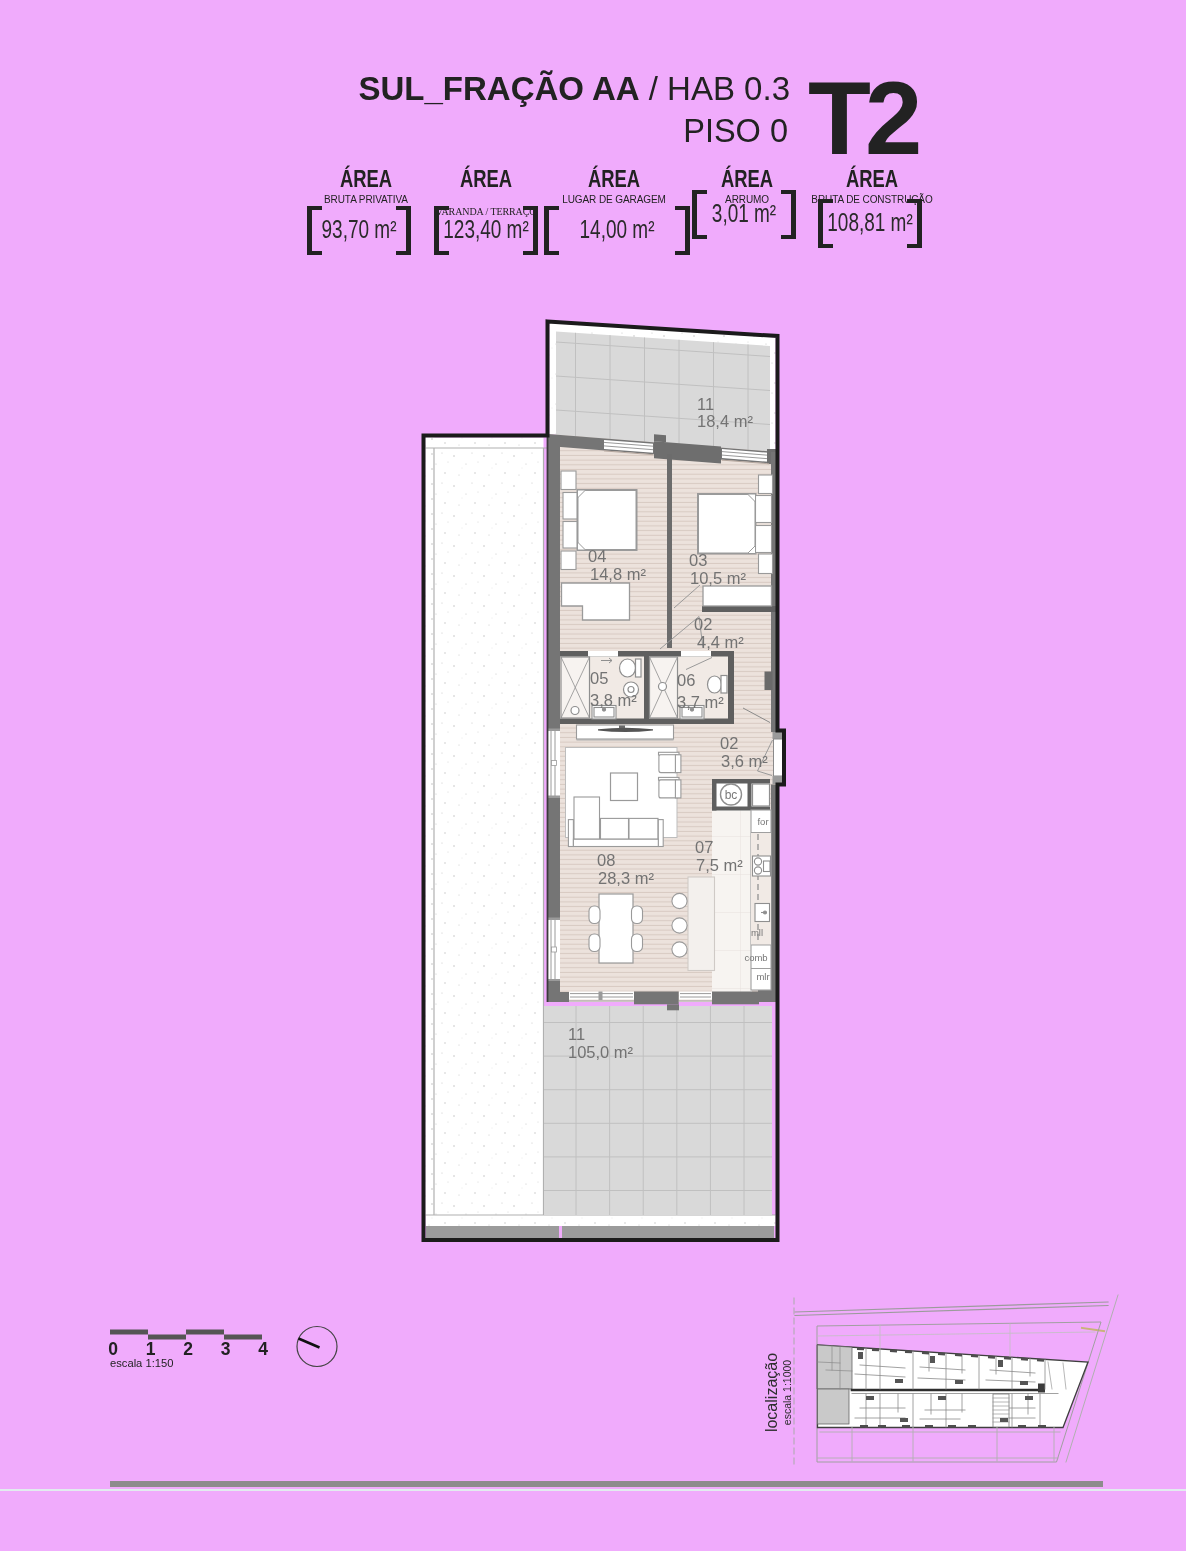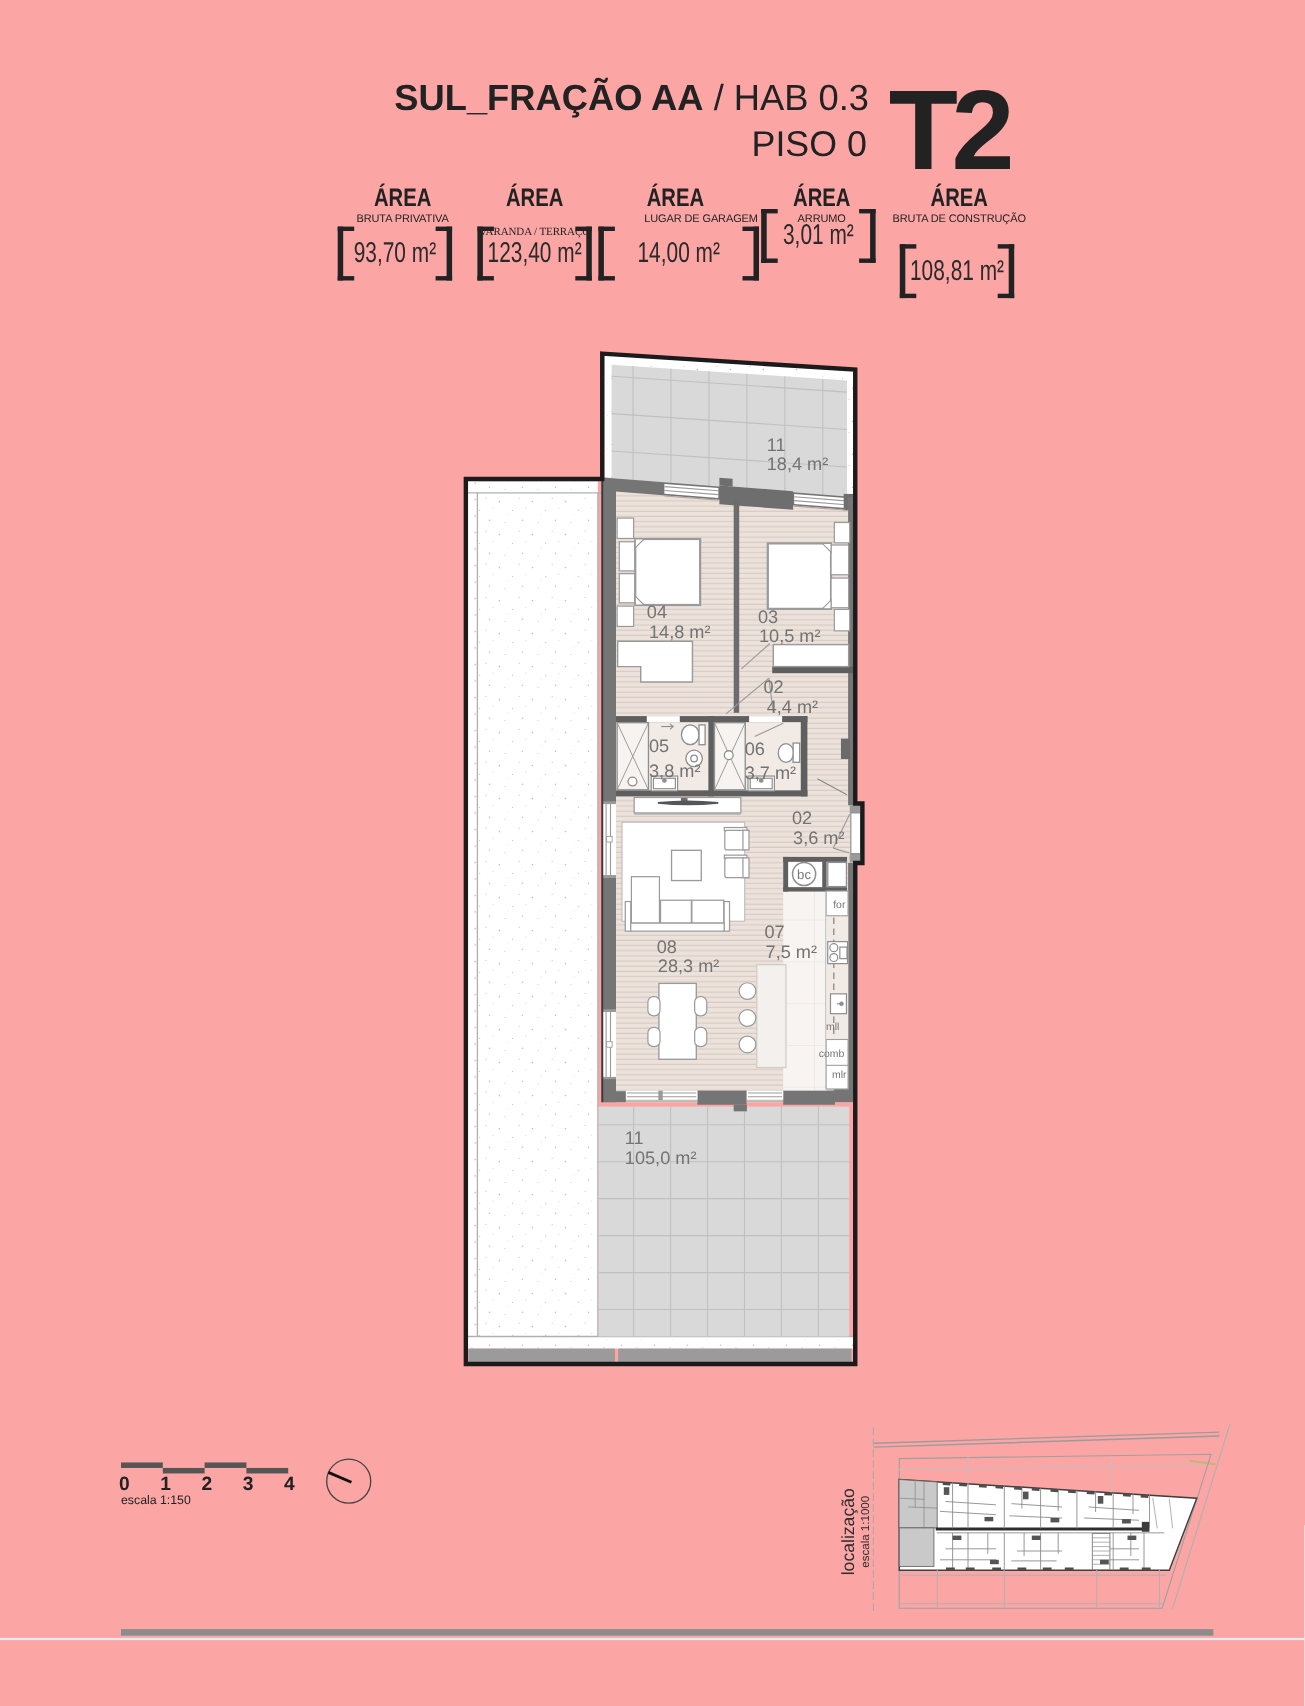--- a/index.html
+++ b/index.html
@@ -1,17 +1,17 @@
 <!DOCTYPE html>
 <html><head>
 <meta charset="utf-8">
 <style>
   html,body{margin:0;padding:0;background:#ffffff;}
   body{font-family:"Liberation Sans", sans-serif;-webkit-font-smoothing:antialiased;}
-  #page{position:relative;width:1186px;height:1551px;background:#fca5a5;overflow:hidden;}
+  #page{position:relative;width:1186px;height:1551px;background:#f0abfc;overflow:hidden;}
   .abs{position:absolute;}
   .ctr{text-align:center;}
 </style>
 </head>
 <body>
 <div id="page">
 
   <div class="abs" style="top:70px;right:396px;font-size:33px;color:#222;white-space:nowrap;"><b>SUL_FRAÇÃO AA</b> <span style="font-weight:normal;">/ HAB 0.3</span></div>
 
   <div class="abs" style="top:113px;right:398px;font-size:32.5px;color:#222;">PISO 0</div>
@@ -23,21 +23,21 @@
     <div style="font-size:10px;letter-spacing:-0.1px;color:#222;margin-top:1px;">BRUTA PRIVATIVA</div>
   </div>
 
   <div class="abs ctr" style="left:411px;top:166px;width:150px;">
     <div style="font-size:23px;font-weight:bold;color:#222;transform:scaleX(.8);">ÁREA</div>
     <div style="font-size:10px;letter-spacing:-0.1px;color:#222;margin-top:13px;font-family:Liberation Serif, serif;">VARANDA / TERRAÇO</div>
   </div>
 
   <div class="abs ctr" style="left:539px;top:166px;width:150px;">
     <div style="font-size:23px;font-weight:bold;color:#222;transform:scaleX(.8);">ÁREA</div>
-    <div style="font-size:10px;letter-spacing:-0.1px;color:#222;margin-top:1px;text-align:right;">LUGAR DE GARAGEM</div>
+    <div style="font-size:10px;letter-spacing:-0.1px;color:#222;margin-top:1px;">LUGAR DE GARAGEM</div>
   </div>
 
   <div class="abs ctr" style="left:672px;top:166px;width:150px;">
     <div style="font-size:23px;font-weight:bold;color:#222;transform:scaleX(.8);">ÁREA</div>
     <div style="font-size:10px;letter-spacing:-0.1px;color:#222;margin-top:1px;">ARRUMO</div>
   </div>
 
   <div class="abs ctr" style="left:797px;top:166px;width:150px;">
     <div style="font-size:23px;font-weight:bold;color:#222;transform:scaleX(.8);">ÁREA</div>
     <div style="font-size:10px;letter-spacing:-0.1px;color:#222;margin-top:1px;">BRUTA DE CONSTRUÇÃO</div>
@@ -56,21 +56,21 @@
   <div class="abs val" style="left:544px;top:206px;padding-left:42px;">
       <span class="brl"></span>
       <span class="vtx">14,00 m²</span>
       <span class="brr"></span>
     </div>
   <div class="abs val" style="left:692px;top:190px;">
       <span class="brl"></span>
       <span class="vtx">3,01 m²</span>
       <span class="brr"></span>
     </div>
-  <div class="abs val" style="left:818px;top:222px;">
+  <div class="abs val" style="left:818px;top:199px;">
       <span class="brl"></span>
       <span class="vtx">108,81 m²</span>
       <span class="brr"></span>
     </div>
   <style>
     .val{width:104px;height:50px;}
     .vtx{position:absolute;left:50%;top:50%;transform:translate(-50%,-54%) scaleX(.73);font-size:26px;color:#2a2a2a;white-space:nowrap;}
     .brl{position:absolute;left:0;top:0;width:10px;height:41px;border-left:5px solid #222;border-top:4.5px solid #222;border-bottom:4.5px solid #222;}
     .brr{position:absolute;right:0;top:0;width:10px;height:41px;border-right:5px solid #222;border-top:4.5px solid #222;border-bottom:4.5px solid #222;}
   </style>

